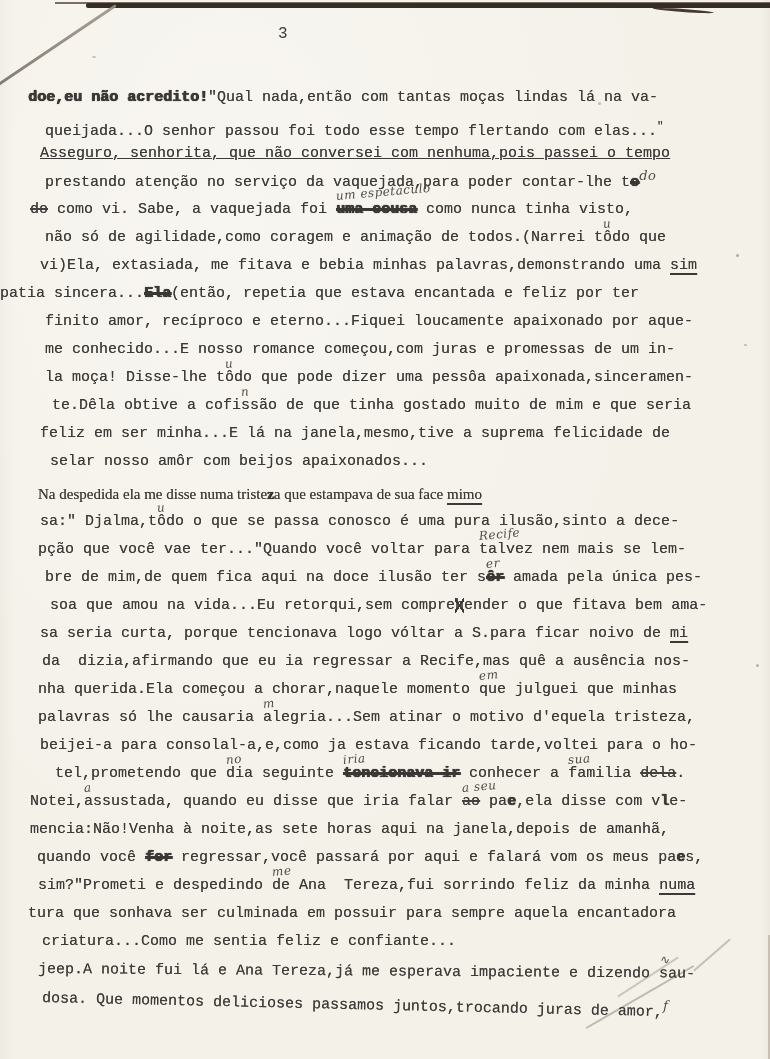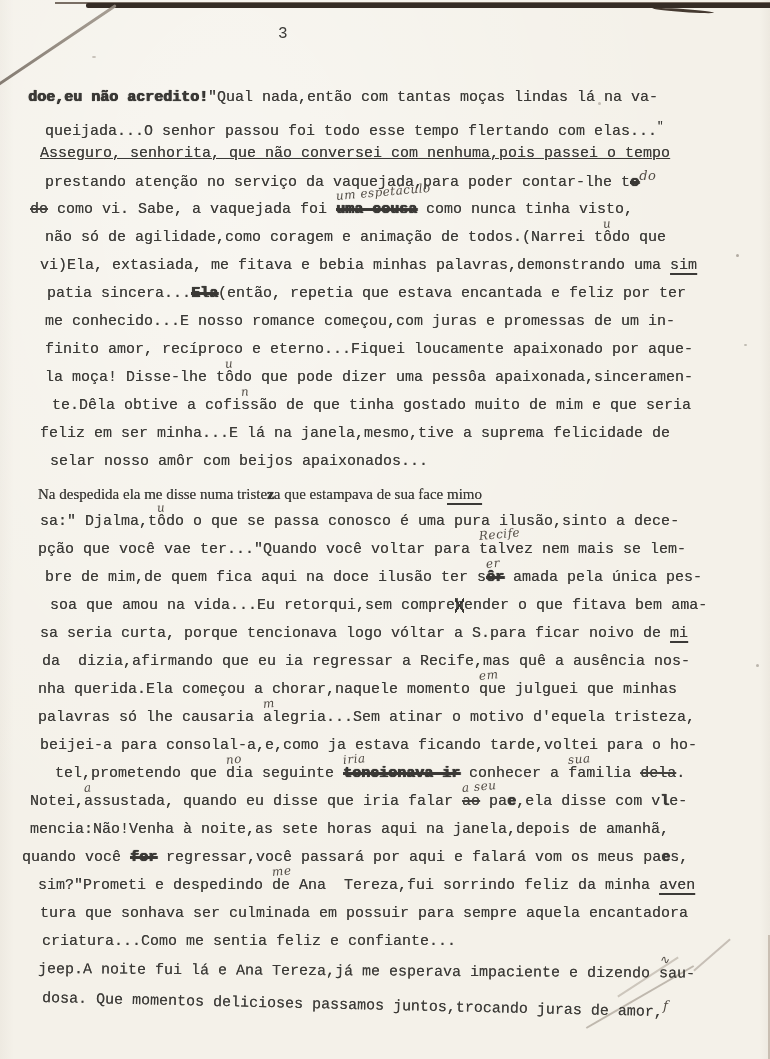--- a/index.html
+++ b/index.html
@@ -105,40 +105,40 @@
 
   <div class="page-number">3</div>
   <div class="text-block">
       <div class="line" style="margin-left: 28px;"><span class="sm">doe,eu não acredito!</span><span>"Qual nada,então com tantas moças lindas lá na va-</span></div>
       <div class="line" style="margin-left: 45px;"><span>queijada...O senhor passou foi todo esse tempo flertando com elas...</span><span class="sup">"</span></div>
       <div class="line" style="margin-left: 40px; text-decoration: underline;"><span>Asseguro, senhorita, que não conversei com nenhuma,pois passei o tempo</span></div>
       <div class="line" style="margin-left: 45px;"><span>prestando atenção no serviço da vaquejada,para poder contar-lhe t</span><span class="smst">o</span><span class="hi">do</span></div>
       <div class="line" style="margin-left: 30px;"><span class="st">do</span><span> como vi. Sabe, a vaquejada foi </span><span class="hand">um espetáculo</span><span class="smst">uma cousa</span><span> como nunca tinha visto,</span></div>
       <div class="line" style="margin-left: 45px;"><span>não só de agilidade,como coragem e animação de todos.(Narrei t</span><span class="hand">u</span><span>ôdo</span><span> que</span></div>
       <div class="line" style="margin-left: 40px;"><span>vi)Ela, extasiada, me fitava e bebia minhas palavras,demonstrando uma </span><span class="un">sim</span></div>
-      <div class="line" style="margin-left: 47px;"><span>patia sincera...</span><span class="smst">Ela</span><span>(então, repetia que estava encantada e feliz por ter</span></div>
+      <div class="line" style=""><span>patia sincera...</span><span class="smst">Ela</span><span>(então, repetia que estava encantada e feliz por ter</span></div>
+      <div class="line" style="margin-left: 45px;"><span>finito amor, recíproco e eterno...Fiquei loucamente apaixonado por aque-</span></div>
       <div class="line" style="margin-left: 45px;"><span>me conhecido...E nosso romance começou,com juras e promessas de um in-</span></div>
-      <div class="line" style="margin-left: 45px;"><span>finito amor, recíproco e eterno...Fiquei loucamente apaixonado por aque-</span></div>
       <div class="line" style="margin-left: 45px;"><span>la moça! Disse-lhe t</span><span class="hand">u</span><span>ôdo</span><span> que pode dizer uma pessôa apaixonada,sinceramen-</span></div>
       <div class="line" style="margin-left: 52px;"><span>te.Dêla obtive a cofi</span><span class="hand">n</span><span>ssão</span><span> de que tinha gostado muito de mim e que seria</span></div>
       <div class="line" style="margin-left: 40px;"><span>feliz em ser minha...E lá na janela,mesmo,tive a suprema felicidade de</span></div>
       <div class="line" style="margin-left: 50px;"><span>selar nosso amôr com beijos apaixonados...</span></div>
       <div class="line" style="margin-left: 38px; margin-top: 4px; font-family: Liberation Serif, serif;"><span>Na despedida ela me disse numa triste</span><span class="sm">z</span><span>a que estampava de sua face </span><span class="un">mimo</span></div>
       <div class="line" style="margin-left: 40px;"><span>sa:" Djalma,t</span><span class="hand">u</span><span>ôdo</span><span> o que se passa conosco é uma pura ilusão,sinto a dece-</span></div>
       <div class="line" style="margin-left: 38px;"><span>pção que você vae ter..."Quando você voltar para </span><span class="hand">Recife</span><span>talvez nem mais se lem-</span></div>
       <div class="line" style="margin-left: 45px;"><span>bre de mim,de quem fica aqui na doce ilusão ter s</span><span class="hand">er</span><span class="smst">êr</span><span> amada pela única pes-</span></div>
       <div class="line" style="margin-left: 50px;"><span>soa que amou na vida...Eu retorqui,sem compre</span><span class="xh">h</span><span>ender o que fitava bem ama-</span></div>
       <div class="line" style="margin-left: 40px;"><span>sa seria curta, porque tencionava logo vóltar a S.para ficar noivo de </span><span class="un">mi</span></div>
       <div class="line" style="margin-left: 42px;"><span>da  dizia,afirmando que eu ia regressar a Recife,mas quê a ausência nos-</span></div>
       <div class="line" style="margin-left: 38px;"><span>nha querida.Ela começou a chorar,naquele momento </span><span class="hand">em</span><span>que julguei que minhas</span></div>
       <div class="line" style="margin-left: 38px;"><span>palavras só lhe causaria </span><span class="hand">m</span><span>alegria</span><span>...Sem atinar o motivo d'equela tristeza,</span></div>
       <div class="line" style="margin-left: 40px;"><span>beijei-a para consolal-a,e,como ja estava ficando tarde,voltei para o ho-</span></div>
       <div class="line" style="margin-left: 55px;"><span>tel,prometendo que </span><span class="hand">no</span><span>dia seguinte </span><span class="hand">iria</span><span class="smst">tencionava ir</span><span> conhecer a </span><span class="hand">sua</span><span>familia</span><span> </span><span class="st">dela</span><span>.</span></div>
       <div class="line" style="margin-left: 30px;"><span>Notei,</span><span class="hand">a</span><span>assustada,</span><span> quando eu disse que iria falar </span><span class="hand">a seu</span><span class="st">ao</span><span> pa</span><span class="sm">e</span><span>,ela disse com v</span><span class="sm">l</span><span>e-</span></div>
       <div class="line" style="margin-left: 30px;"><span>mencia:Não!Venha à noite,as sete horas aqui na janela,depois de amanhã,</span></div>
-      <div class="line" style="margin-left: 22px;"><span>quando você </span><span class="smst">for</span><span> regressar,você passará por aqui e falará vom os meus pa</span><span class="sm">e</span><span>s,</span></div>
-      <div class="line" style="margin-left: 38px;"><span>sim?"Prometi e despedindo </span><span class="hand">me</span><span>de</span><span> Ana  Tereza,fui sorrindo feliz da minha </span><span class="un">aven</span></div>
-      <div class="line" style="margin-left: 40px;"><span>tura que sonhava ser culminada em possuir para sempre aquela encantadora</span></div>
+      <div class="line" style="margin-left: 37px;"><span>quando você </span><span class="smst">for</span><span> regressar,você passará por aqui e falará vom os meus pa</span><span class="sm">e</span><span>s,</span></div>
+      <div class="line" style="margin-left: 38px;"><span>sim?"Prometi e despedindo </span><span class="hand">me</span><span>de</span><span> Ana  Tereza,fui sorrindo feliz da minha </span><span class="un">numa</span></div>
+      <div class="line" style="margin-left: 28px;"><span>tura que sonhava ser culminada em possuir para sempre aquela encantadora</span></div>
       <div class="line" style="margin-left: 42px;"><span>criatura...Como me sentia feliz e confiante...</span></div>
       <div class="line" style="margin-left: 38px; transform: rotate(0.4deg);"><span>jeep.A noite fui lá e Ana Tereza,já me esperava impaciente e dizendo </span><span class="hand">∿</span><span>sau-</span></div>
       <div class="line" style="margin-left: 42px; transform: rotate(1.3deg);"><span>dosa. Que momentos delicioses passamos juntos,trocando juras de amor,</span><span class="hi">f</span></div>
     </div>
 </div>
 
 </body></html>

